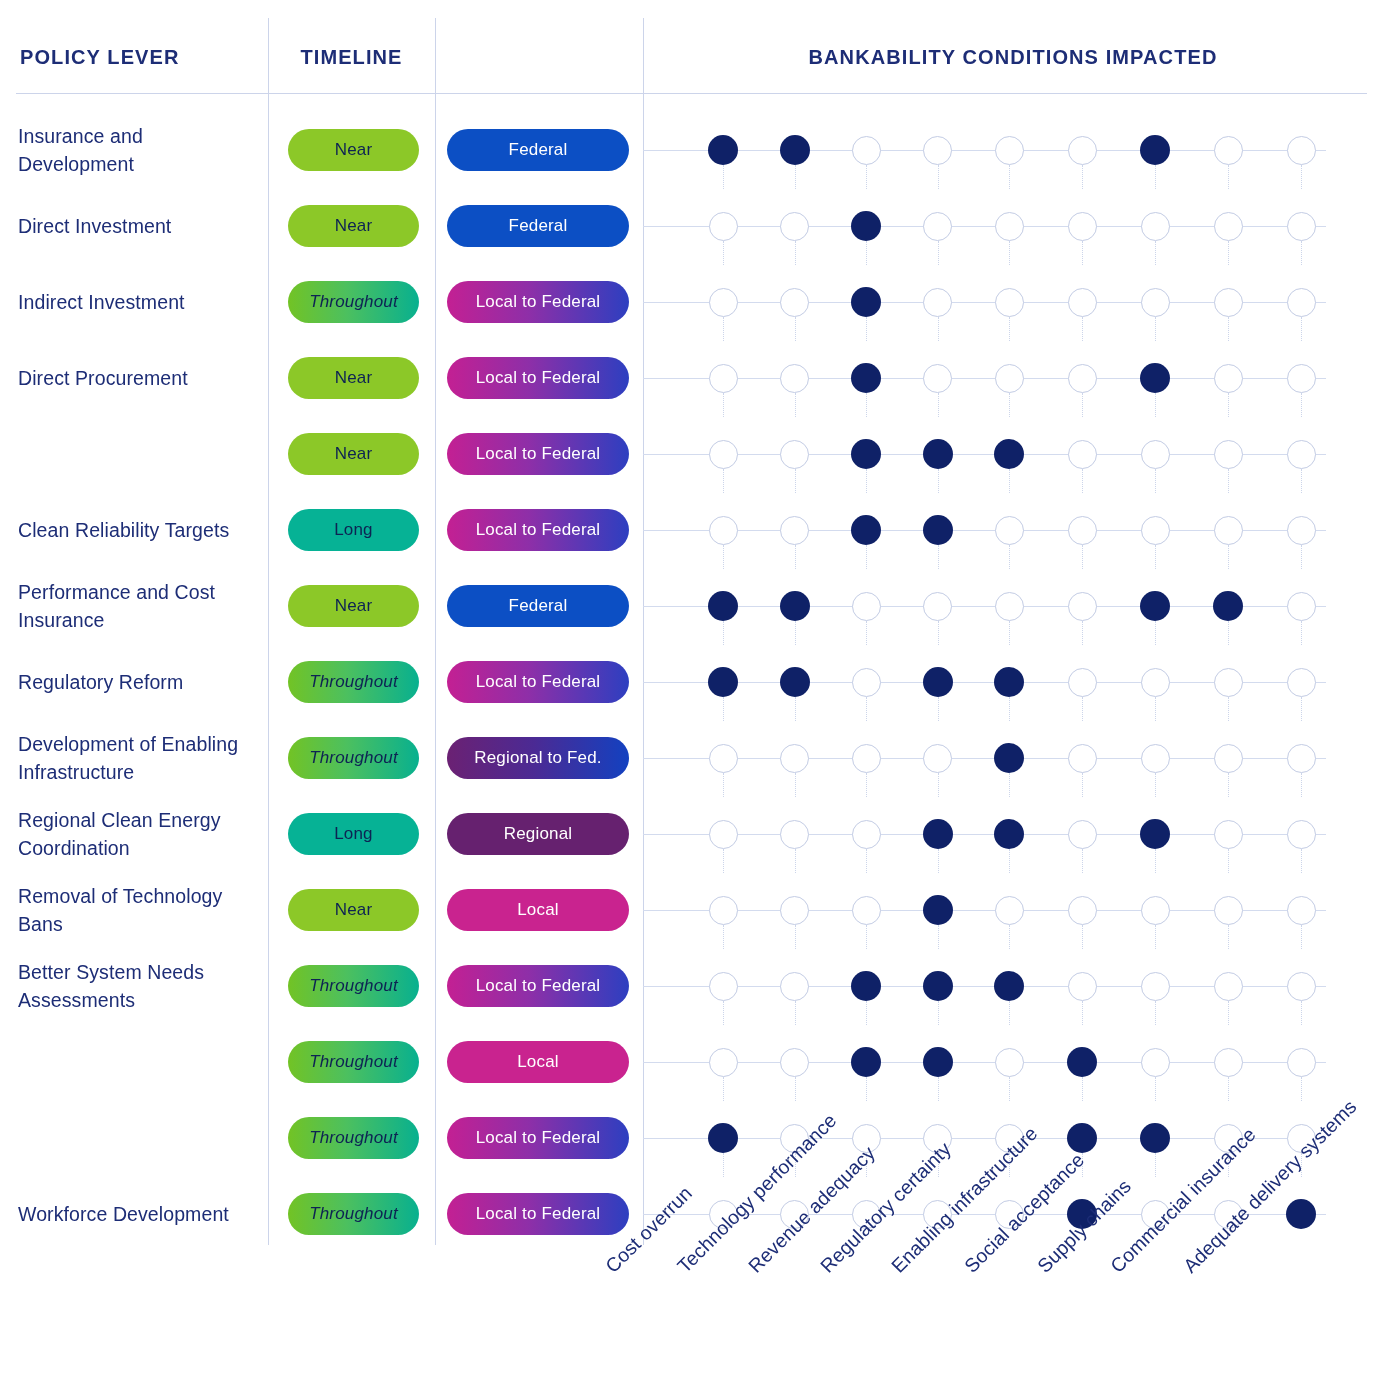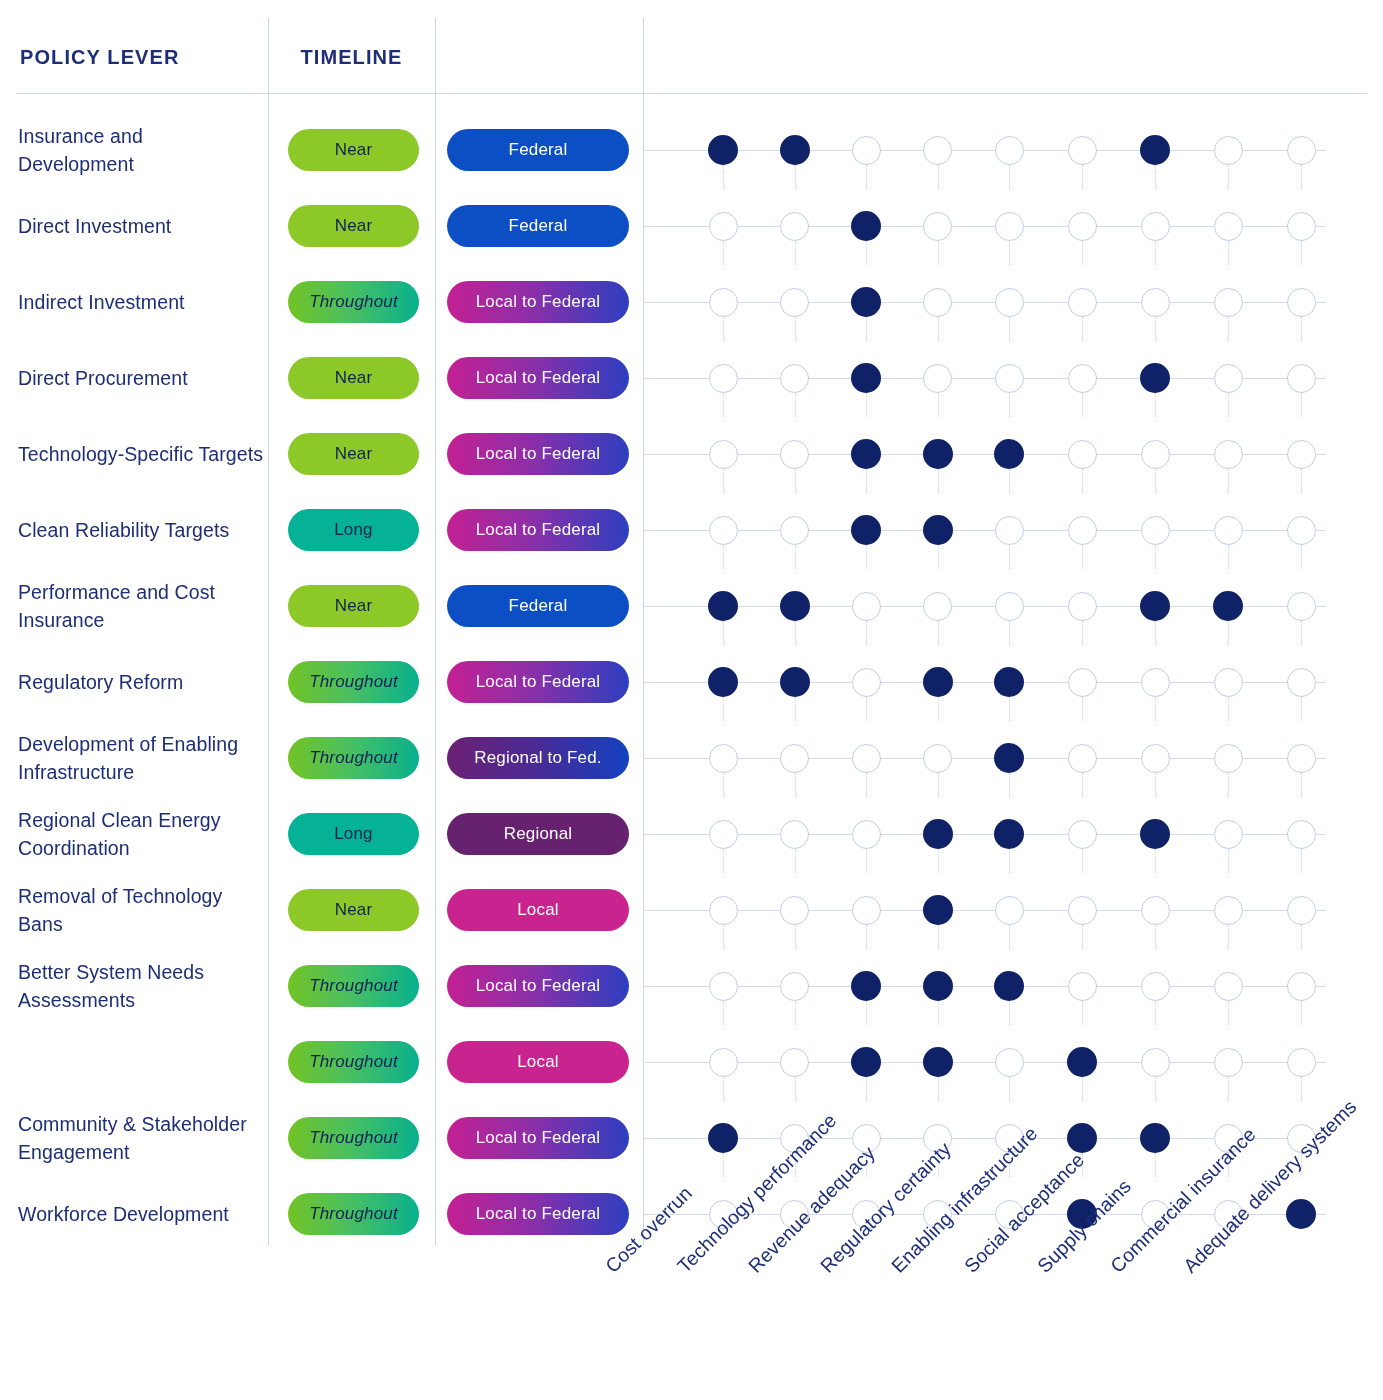--- a/index.html
+++ b/index.html
@@ -142,20 +142,21 @@
     top: 1258px;
   }
 </style>
 </head>
 <body>
 
 <div id="matrix">
 
   <div class="hdr hdr-policy">POLICY LEVER</div>
   <div class="hdr hdr-timeline">TIMELINE</div>
+  <div class="hdr hdr-bank">BANKABILITY CONDITIONS IMPACTED</div>
 
   <div class="hdr-underline"></div>
   <div class="vdiv v1"></div>
   <div class="vdiv v2"></div>
   <div class="vdiv v3"></div>
 
   <div id="rows-host">
       <div class="row" style="top: 112px;">
         <div class="row-line"></div>
         <div class="policy-label">Insurance and Development</div>
@@ -247,21 +248,20 @@
         <div class="vdots" style="left: 1082px;"></div>
         <div class="dot on" title="Supply chains" style="left: 1155px;"></div>
         <div class="vdots" style="left: 1155px;"></div>
         <div class="dot off" title="Commercial insurance" style="left: 1228px;"></div>
         <div class="vdots" style="left: 1228px;"></div>
         <div class="dot off" title="Adequate delivery systems" style="left: 1301px;"></div>
         <div class="vdots" style="left: 1301px;"></div>
       </div>
       <div class="row" style="top: 416px;">
         <div class="row-line"></div>
-        <div class="policy-label">Technology-Specific Targets</div>
         <div class="pill pill-timeline tl-near">Near</div>
         <div class="pill pill-gov gv-local-to-federal">Local to Federal</div>
         <div class="dot off" title="Cost overrun" style="left: 723px;"></div>
         <div class="vdots" style="left: 723px;"></div>
         <div class="dot off" title="Technology performance" style="left: 794.5px;"></div>
         <div class="vdots" style="left: 794.5px;"></div>
         <div class="dot on" title="Revenue adequacy" style="left: 866px;"></div>
         <div class="vdots" style="left: 866px;"></div>
         <div class="dot on" title="Regulatory certainty" style="left: 937.5px;"></div>
         <div class="vdots" style="left: 937.5px;"></div>
@@ -462,21 +462,20 @@
         <div class="vdots" style="left: 1082px;"></div>
         <div class="dot off" title="Supply chains" style="left: 1155px;"></div>
         <div class="vdots" style="left: 1155px;"></div>
         <div class="dot off" title="Commercial insurance" style="left: 1228px;"></div>
         <div class="vdots" style="left: 1228px;"></div>
         <div class="dot off" title="Adequate delivery systems" style="left: 1301px;"></div>
         <div class="vdots" style="left: 1301px;"></div>
       </div>
       <div class="row" style="top: 1100px;">
         <div class="row-line"></div>
-        <div class="policy-label">Community &amp; Stakeholder Engagement</div>
         <div class="pill pill-timeline tl-throughout">Throughout</div>
         <div class="pill pill-gov gv-local-to-federal">Local to Federal</div>
         <div class="dot on" title="Cost overrun" style="left: 723px;"></div>
         <div class="vdots" style="left: 723px;"></div>
         <div class="dot off" title="Technology performance" style="left: 794.5px;"></div>
         <div class="vdots" style="left: 794.5px;"></div>
         <div class="dot off" title="Revenue adequacy" style="left: 866px;"></div>
         <div class="vdots" style="left: 866px;"></div>
         <div class="dot off" title="Regulatory certainty" style="left: 937.5px;"></div>
         <div class="vdots" style="left: 937.5px;"></div>

